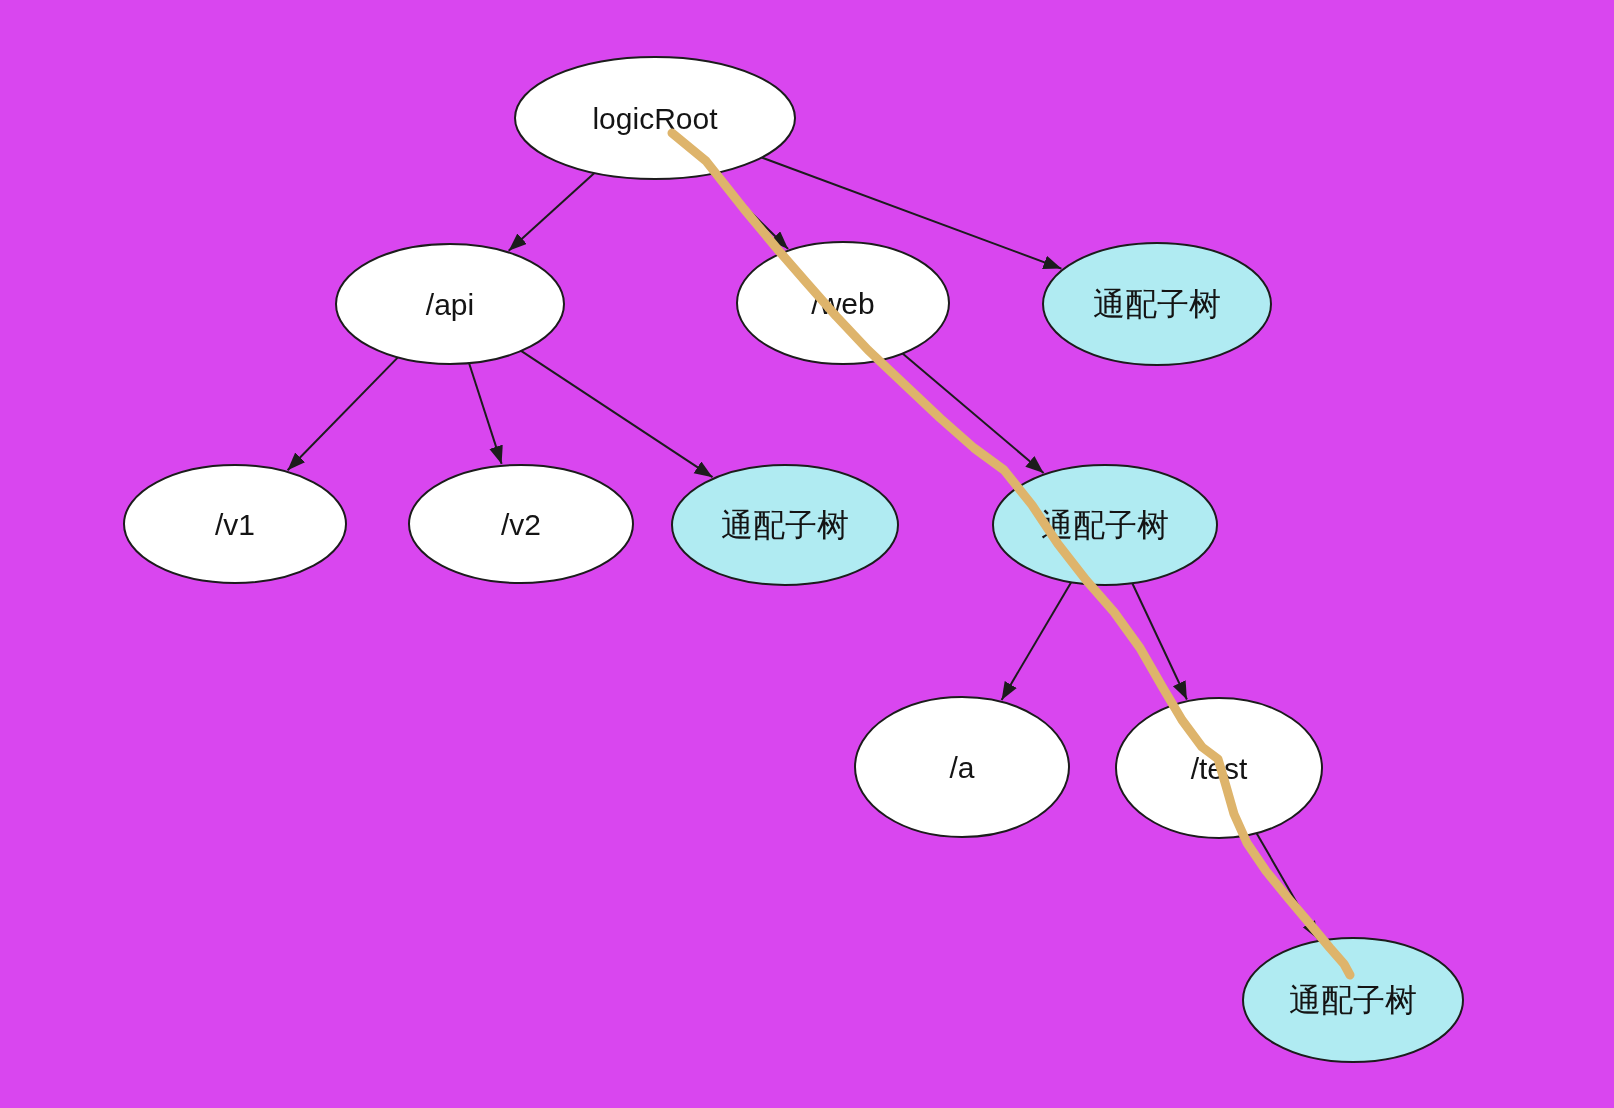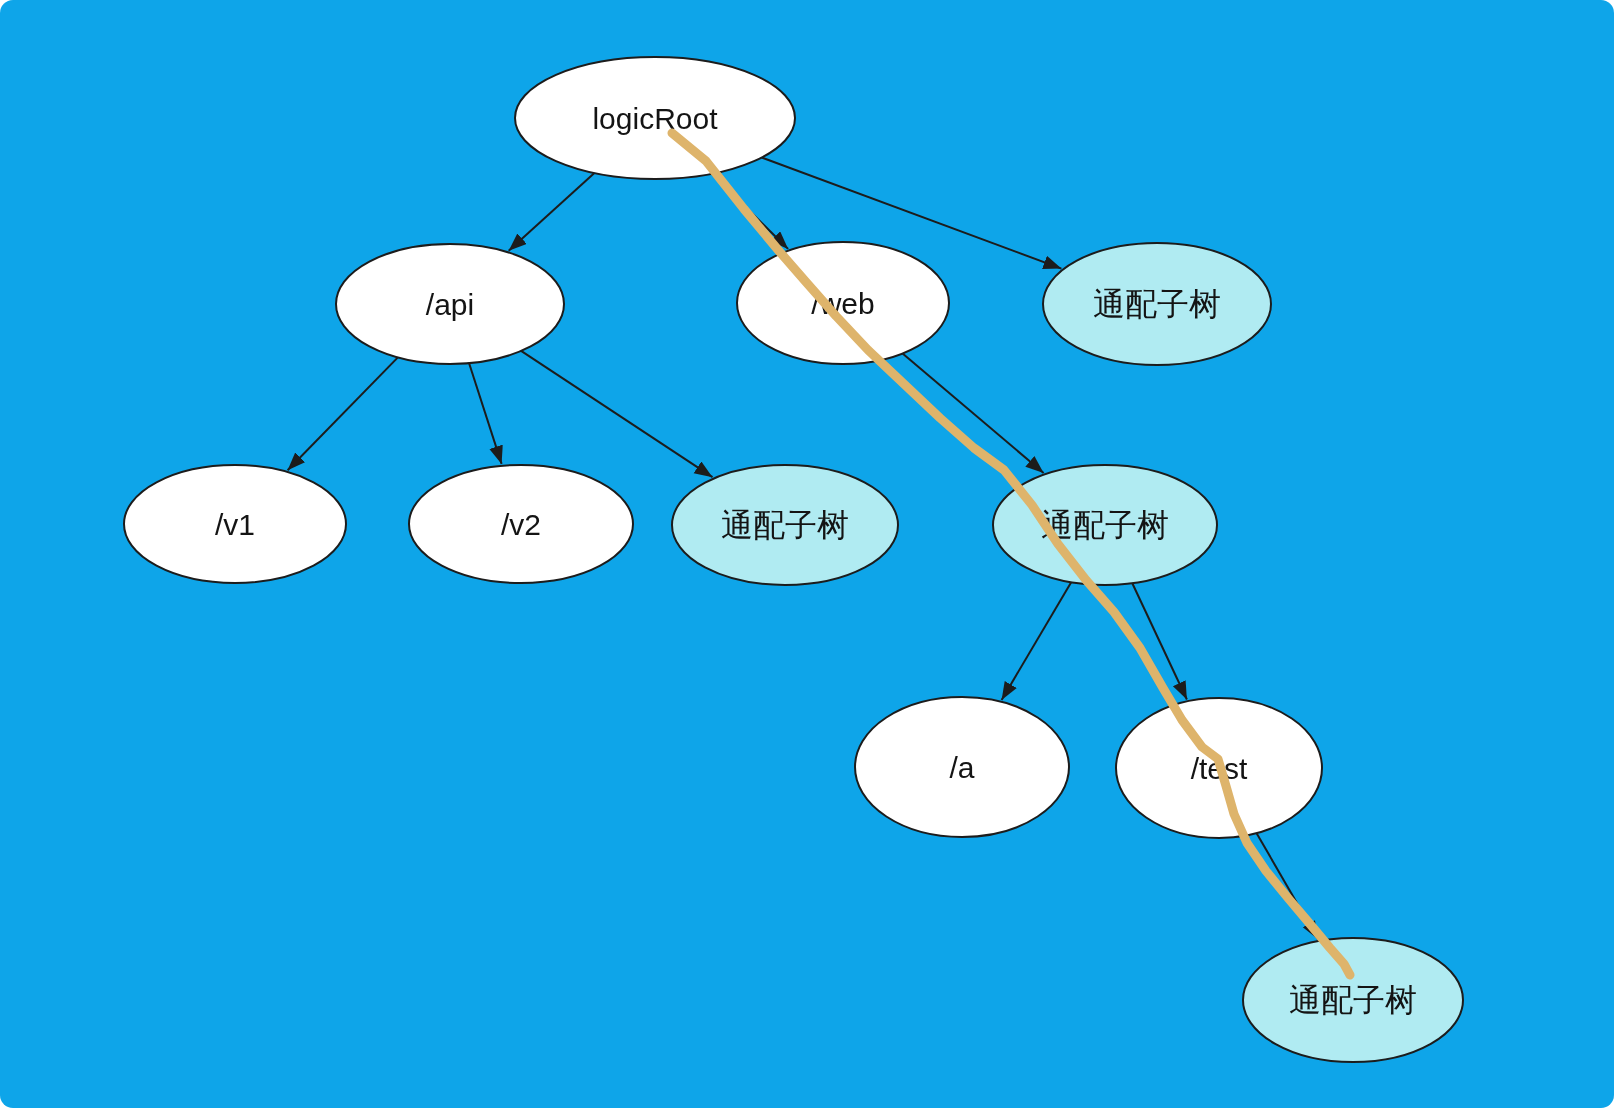--- a/index.html
+++ b/index.html
@@ -4,23 +4,22 @@
 <style>
   html, body {
     margin: 0;
     padding: 0;
     background: #ffffff;
   }
   .canvas {
     position: relative;
     width: 1614px;
     height: 1108px;
-    background: #0ea5e9;
+    background: #d946ef;
     overflow: hidden;
-    border-radius: 13px;
   }
   svg text {
     font-family: "Liberation Sans", "DejaVu Sans", sans-serif;
     fill: #141414;
   }
   .node-label { font-size: 30px; }
   .node-label.cjk { font-size: 32px; }
 </style>
 </head>
 <body>

